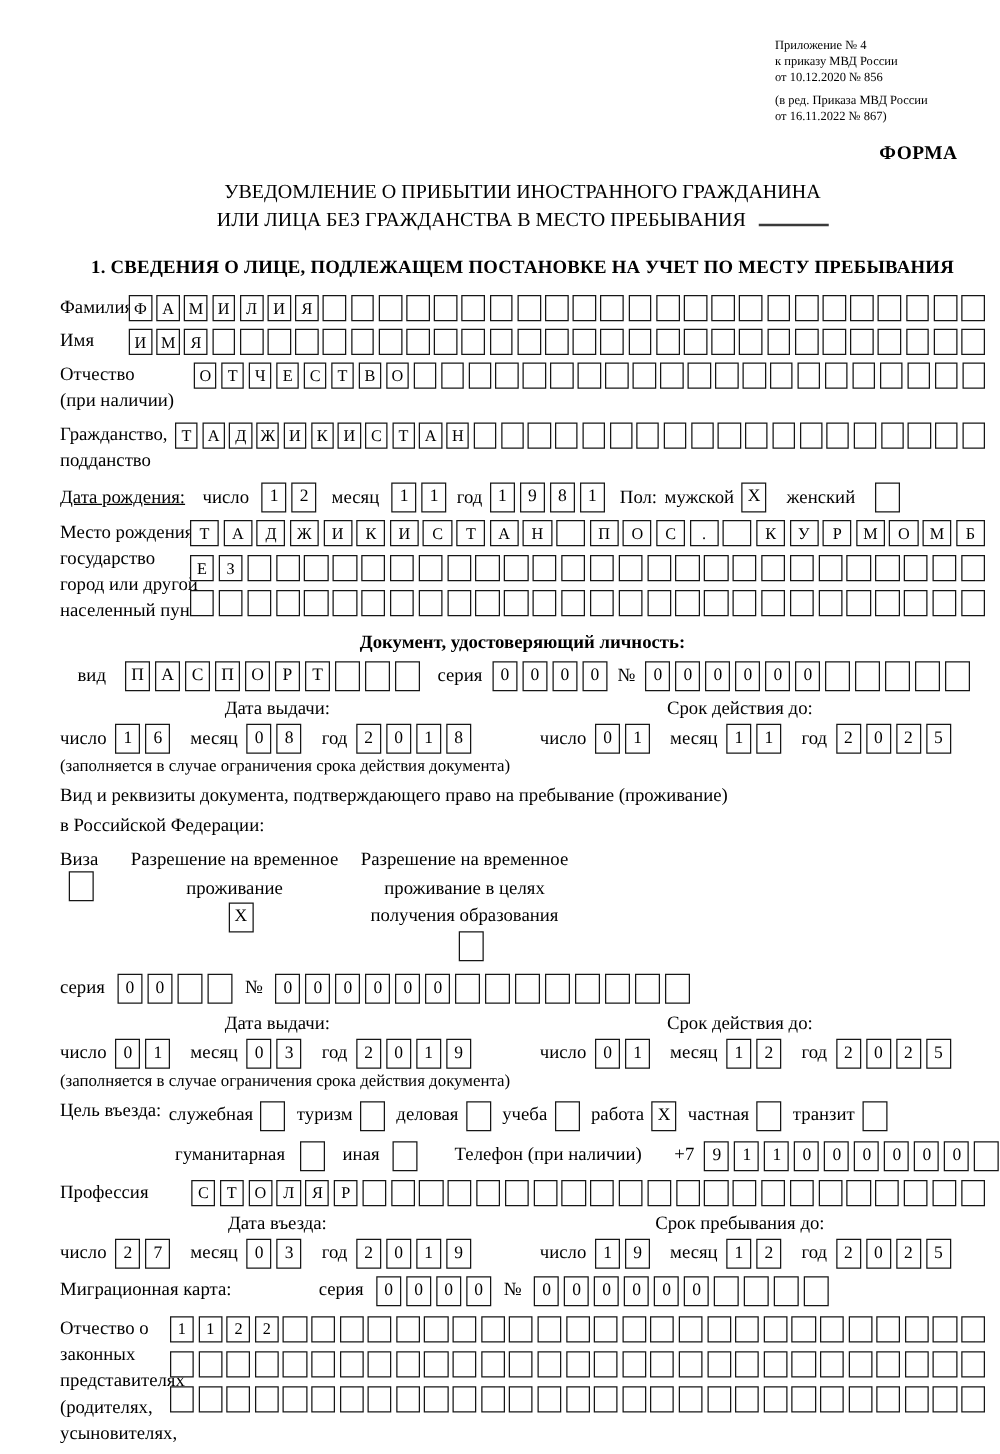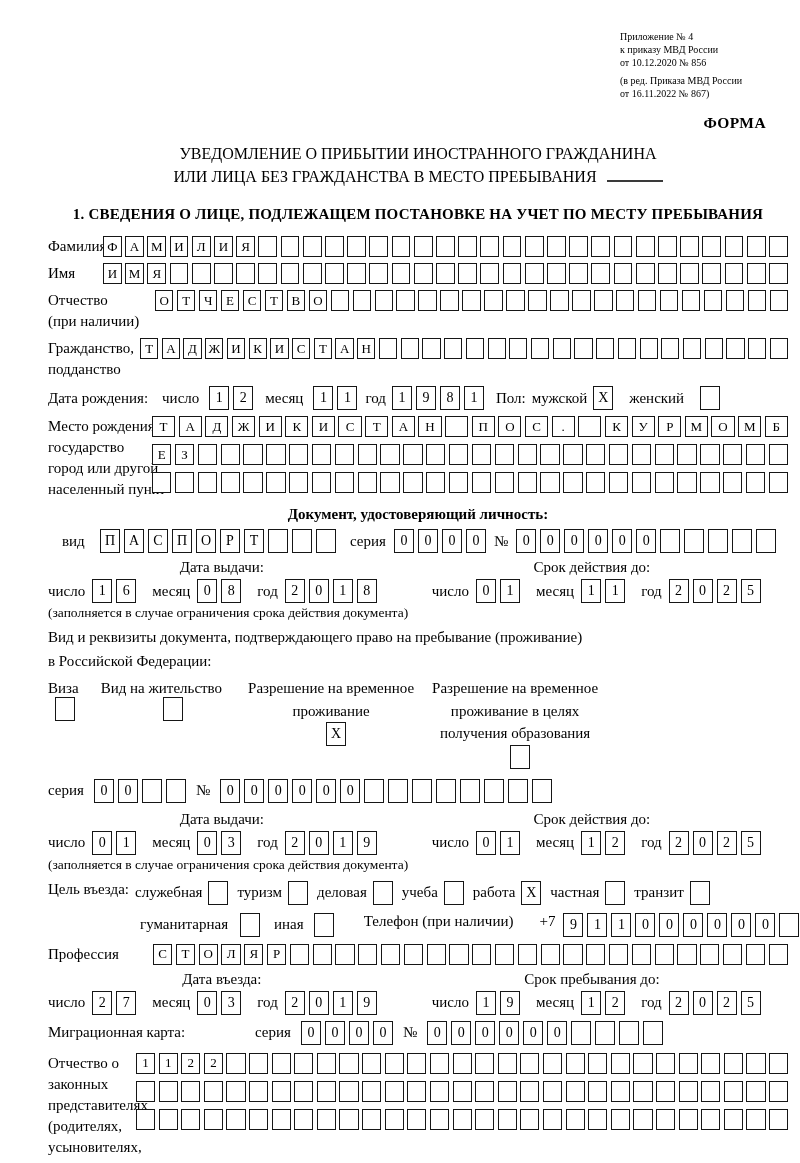--- a/index.html
+++ b/index.html
@@ -52,21 +52,21 @@
   .optrow { display: flex; align-items: flex-start; margin: 2px 0 10px 0; }
   .opt { display: flex; align-items: center; flex-direction: column; }
   .opt .optlines { text-align: center; line-height: 1.5; }
   .opt .checkbox { margin-left: 10px; }
 
   
   .purposerow { display: flex; margin-bottom: 8px; white-space: nowrap; }
   .pair { display: inline-flex; align-items: center; }
   .pair .checkbox { margin-left: 6px; }
   .purposerow .pair { margin-right: 9px; }
-  .purposerow2 { display: flex; align-items: flex-start; margin-left: 92px; margin-bottom: 7px; white-space: nowrap; }
+  .purposerow2 { display: flex; align-items: center; margin-left: 92px; margin-bottom: 7px; white-space: nowrap; }
   .purposerow2 .pair { margin-right: 14px; }
   .phoneprefix { margin: 0 8px 0 26px; }
 
   .docheading { text-align: center; font-weight: bold; font-size: 15px; margin: 2px 0 6px 0; }
 </style>
 </head>
 <body>
 
 <div class="page">
 
@@ -234,21 +234,21 @@
         <span class="cell"></span>
         <span class="cell"></span>
         <span class="cell"></span>
         <span class="cell"></span>
         <span class="cell"></span>
         <span class="cell"></span>
       </span>
   </div>
 
   <div class="frow" style="align-items:center; margin-top:4px;">
-    <span class="dlabel" style="margin-right:14px;">Дата рождения:</span>
+    <span class="dlabel" style="margin-right:14px;text-decoration:underline;">Дата рождения:</span>
     <span class="dlabel" style="margin-right:10px;">число</span>
     <span class="cellgroup" style="margin-right:12px;">
         <span class="cell">1</span>
         <span class="cell">2</span>
       </span>
     <span class="dlabel" style="margin-right:10px;">месяц</span>
     <span class="cellgroup" style="margin-right:8px;">
         <span class="cell">1</span>
         <span class="cell">1</span>
       </span>
@@ -451,24 +451,20 @@
   <div class="noterow">(заполняется в случае ограничения срока действия документа)</div>
 
   <div class="introline">Вид и реквизиты документа, подтверждающего право на пребывание (проживание)</div>
   <div class="introline">в Российской Федерации:</div>
 
   <div class="optrow">
     <span class="opt">
       <span class="inlbl">Виза</span>
       <span class="checkbox" style="margin-left:4px;"></span>
     </span>
-    <span class="opt" style="margin-left:22px;">
-      <span class="inlbl">Вид на жительство</span>
-      <span class="checkbox" style="margin-left:24px;"></span>
-    </span>
     <span class="opt" style="margin-left:26px;">
       <span class="optlines">
         <div>Разрешение на временное</div>
         <div>проживание</div>
       </span>
       <span class="checkbox">X</span>
     </span>
     <span class="opt" style="margin-left:18px;">
       <span class="optlines">
         <div>Разрешение на временное</div>

